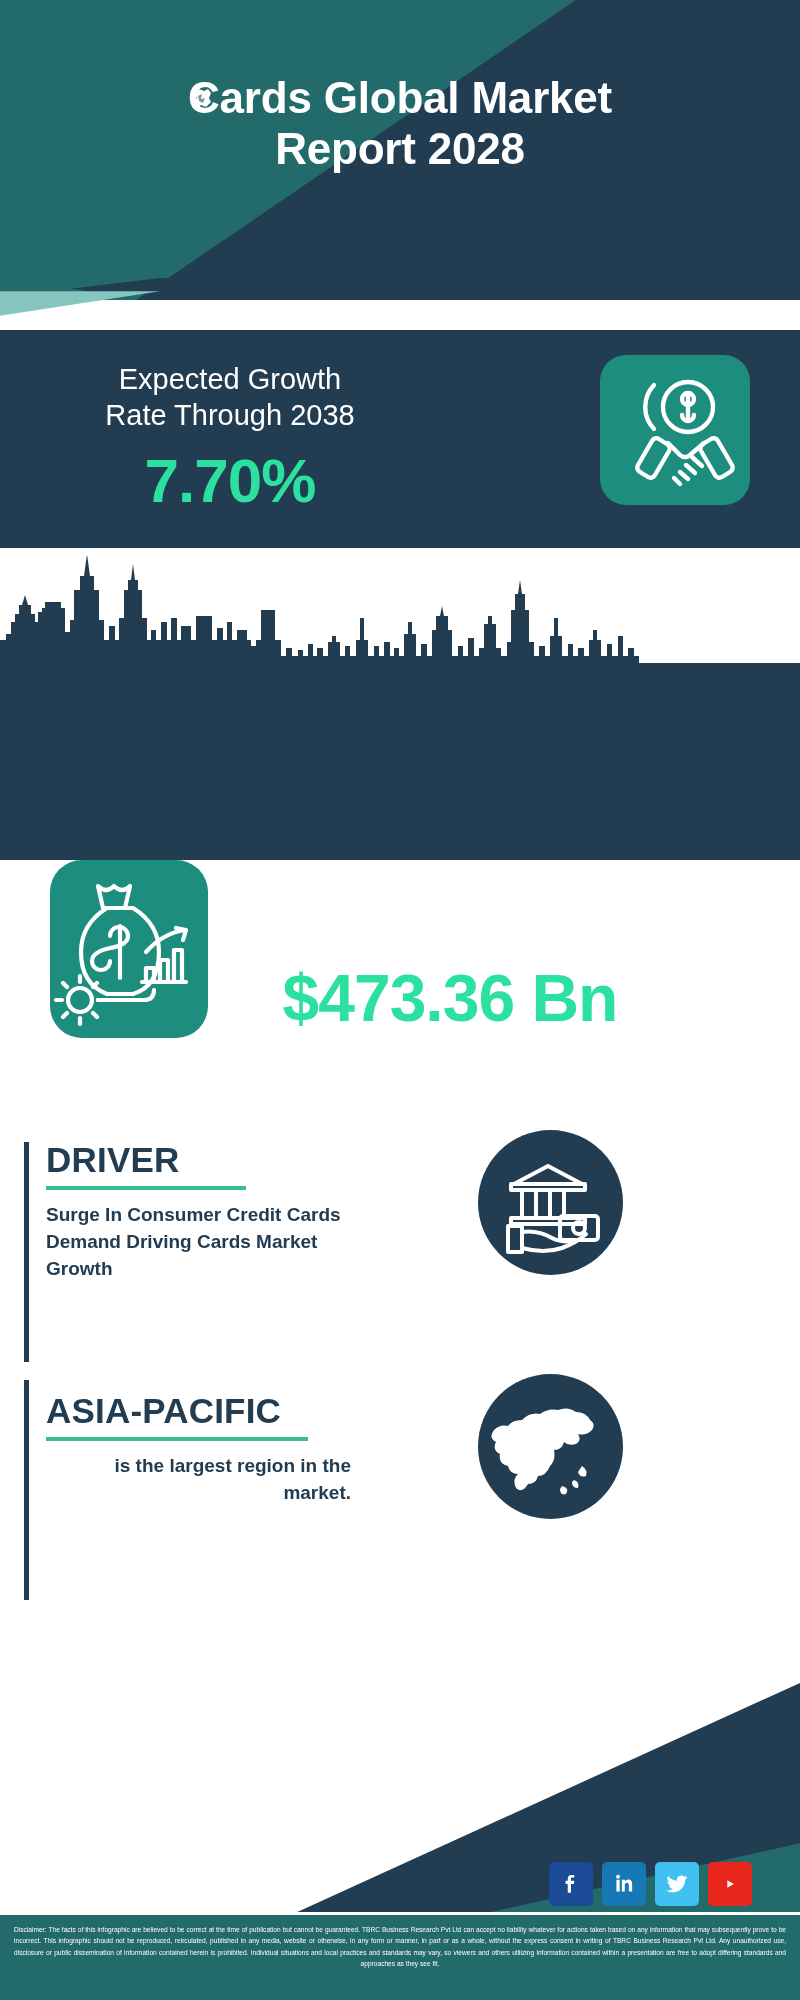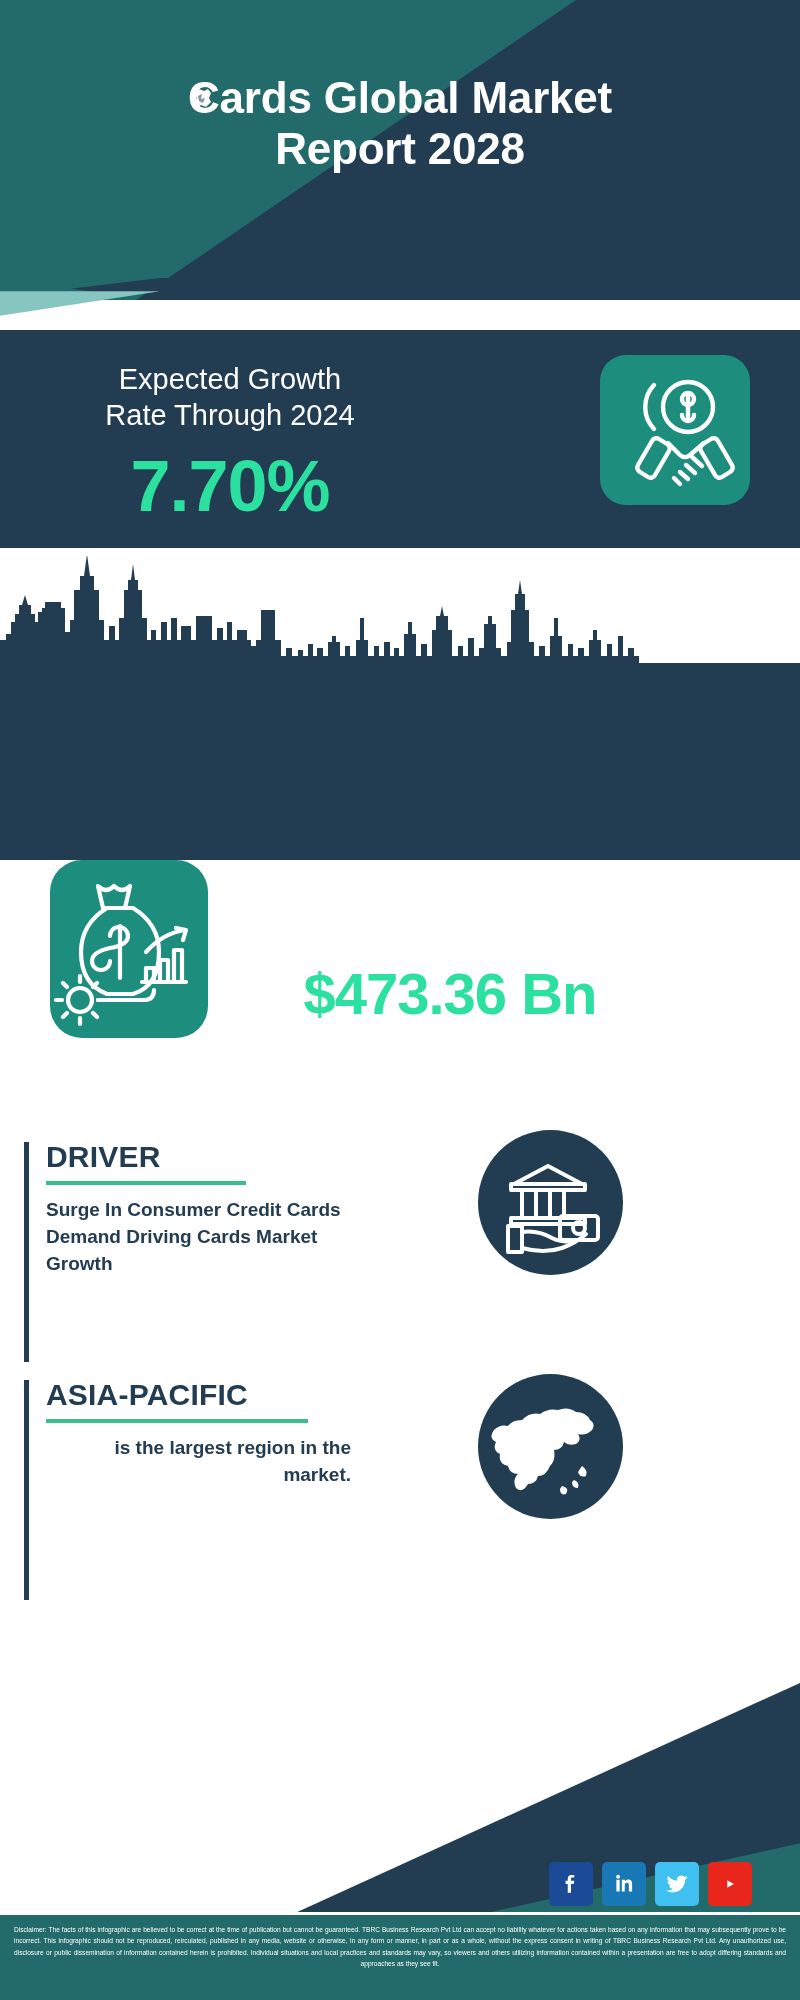--- a/index.html
+++ b/index.html
@@ -75,21 +75,21 @@
     text-align:center;
     color:#ffffff;
     font-size:29px;
     line-height:1.24;
     font-weight:400;
   }
   .growth-value {
     position:absolute; left:40px; top:115px; width:380px;
     text-align:center;
     color:#2ce0a0;
-    font-size:72px;
+    font-size:62px;
     font-weight:bold;
     letter-spacing:-1px;
   }
   .growth-icon-box {
     position:absolute; right:50px; top:25px;
     width:150px; height:150px;
     background:#1d8d7e;
     border-radius:26px;
   }
 
@@ -123,40 +123,40 @@
     text-align:center;
     color:#ffffff;
     font-size:29px;
     line-height:1.22;
     z-index:4;
   }
   .market-value {
     position:absolute; left:230px; top:300px; width:440px;
     text-align:center;
     color:#2ce0a0;
-    font-size:58px;
+    font-size:66px;
     font-weight:bold;
     letter-spacing:-1px;
     z-index:4;
   }
 
   
   .insights {
     position:absolute; left:0; top:1122px; width:800px; height:505px;
     background:#ffffff;
   }
   .ins-block { position:absolute; }
   .ins-bar {
     position:absolute; left:0; top:0;
     width:5px; height:100%;
     background:#223c52;
   }
   .ins-heading {
     color:#223c52;
-    font-size:30px;
+    font-size:35px;
     font-weight:bold;
     letter-spacing:0.2px;
     line-height:1;
   }
   .ins-rule {
     height:4px;
     background:#3bbf8a;
     margin-top:9px;
   }
   .ins-body {
@@ -249,21 +249,21 @@
 
   <div class="header-cut">
     <div class="navy-wedge"></div>
     <div class="teal-wedge-dark"></div>
     <div class="lightteal-wedge"></div>
   </div>
 
   <div class="growth">
     <div class="growth-label">
       <div>Expected Growth</div>
-      <div>Rate Through 2024</div>
+      <div>Rate Through 2038</div>
     </div>
     <div class="growth-value">7.70%</div>
     <div class="growth-icon-box">
       <svg viewBox="0 0 150 150" width="150" height="150">
         <g fill="none" stroke="#ffffff" stroke-width="4.4" stroke-linecap="round" stroke-linejoin="round">
           <circle cx="88" cy="52" r="25"></circle>
           <path d="M88 38 v28 M82 44 a6 6 0 0 1 12 0 a6 6 0 0 1 -12 0 M82 60 a6 6 0 0 0 12 0"></path>
           <path d="M54 30 a32 32 0 0 0 0 44"></path>
           <path d="M52 86 l-14 24 a5 5 0 0 0 2 7 l8 5 a5 5 0 0 0 7-2 l14-24 a5 5 0 0 0-2-7 l-8-5 a5 5 0 0 0-7 2 z"></path>
           <path d="M118 86 l14 24 a5 5 0 0 1 -2 7 l-8 5 a5 5 0 0 1 -7-2 l-14-24 a5 5 0 0 1 2-7 l8-5 a5 5 0 0 1 7 2 z"></path>
@@ -325,21 +325,21 @@
           <circle cx="101" cy="98" r="6"></circle>
           <path d="M30 96 v26 h14 v-26 z"></path>
           <path d="M44 102 q16 -2 30 6 q10 5 22 3"></path>
           <path d="M44 118 q22 6 40 0 q14 -5 24 -14"></path>
         </g>
       </svg>
     </div>
 
     <div class="ins-block" style="left:24px; top:258px; width:360px; height:220px;">
       <div class="ins-bar"></div>
-      <div style="margin-left:22px;">
+      <div style="margin-left:22px;margin-top:13px;">
         <div class="ins-heading">ASIA-PACIFIC</div>
         <div class="ins-rule" style="width:262px;"></div>
         <div class="ins-body" style="width:305px;text-align:right;">is the largest region in the market.</div>
       </div>
     </div>
 
     <div class="ins-circle" style="left:478px; top:252px; width:145px; height:145px;">
       <svg viewBox="0 0 145 145" width="145" height="145">
         <path fill="#ffffff" d="M44 46 q8 -8 18 -6 q8 -6 18 -4 q10 -4 18 2 q10 0 14 8 q6 4 2 10 q-6 6 -14 4 q4 6 -2 10 q-8 2 -12 -2 q-2 8 -10 8 q2 10 -4 16 q-4 10 -12 10 q-2 8 -10 8 q-6 10 -12 4 q-4 -8 2 -14 q-8 0 -10 -8 q-10 -2 -8 -12 q-8 -4 -4 -12 q-8 -4 -2 -12 q6 -6 14 -4 q4 -6 14 -6 z"></path>
         <path fill="#ffffff" d="M104 92 q6 4 4 10 q-6 2 -8 -4 z"></path>

